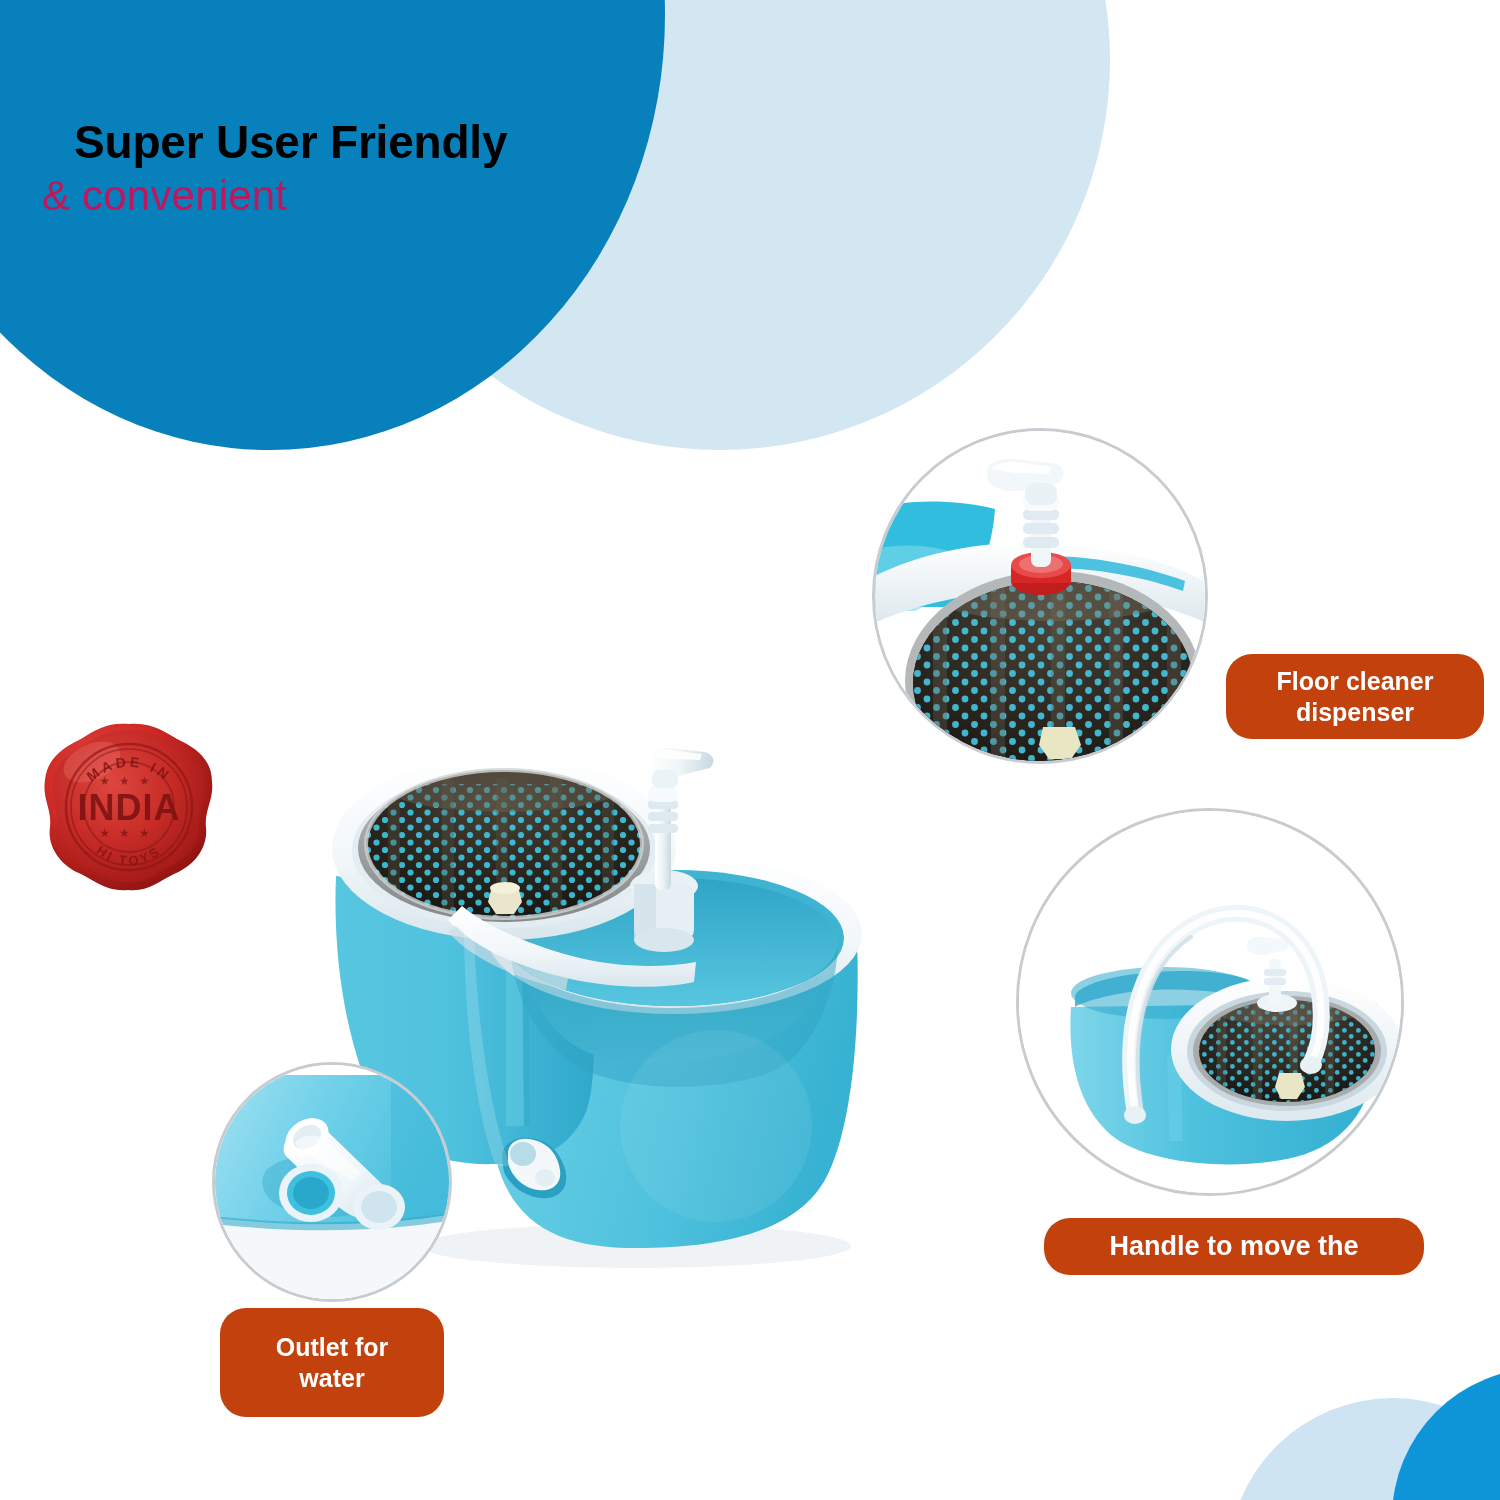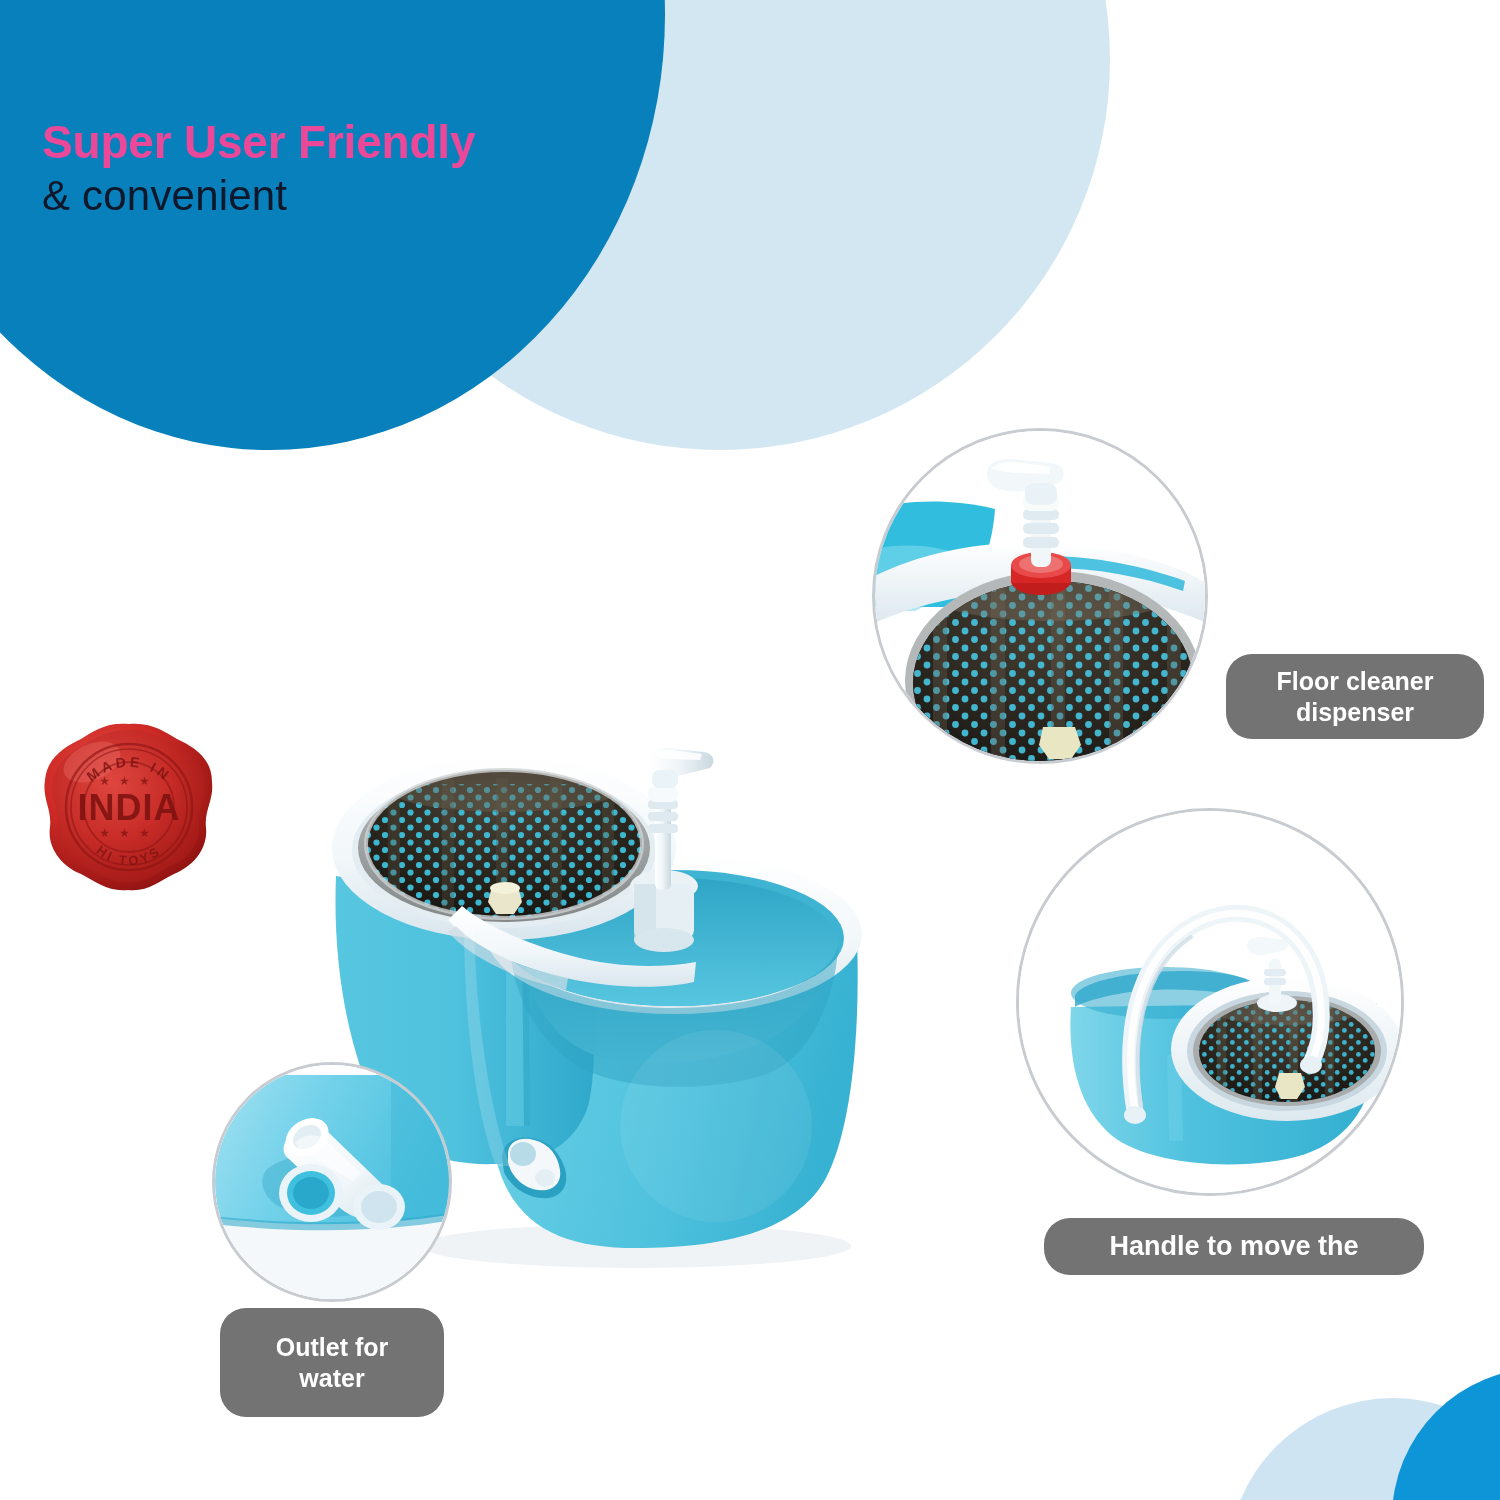--- a/index.html
+++ b/index.html
@@ -22,35 +22,35 @@
     border-radius:50%; background:#cfe4f3;
   }
   .deco-blue-bottom{
     position:absolute; left:1392px; top:1368px; width:300px; height:300px;
     border-radius:50%; background:#0d95d8;
   }
 
   
   .headline{position:absolute; left:42px; top:118px; width:620px; z-index:6;}
   .headline .l1{
-    font-size:46px; font-weight:bold; color:#ec4899; letter-spacing:-.2px;
-    line-height:1.06; white-space:nowrap;
+    font-size:46px; font-weight:bold; color:#000000; letter-spacing:-.2px;
+    line-height:1.06; white-space:nowrap;margin-left:32px;
   }
   .headline .l2{
-    font-size:42px; font-weight:300; color:#0f172a; letter-spacing:.2px;
+    font-size:42px; font-weight:300; color:#be185d; letter-spacing:.2px;
     line-height:1.18; margin-top:4px; white-space:nowrap;
   }
 
   
   .seal{position:absolute; left:34px; top:716px; width:190px; height:180px; z-index:6;}
   .seal svg{display:block;width:100%;height:100%;}
 
   
   .pill{
-    position:absolute; background:#737373; color:#ffffff;
+    position:absolute; background:#c2410c; color:#ffffff;
     border-radius:26px; font-weight:bold; text-align:center;
     line-height:1.22; z-index:8; box-sizing:border-box;
   }
   .pill.p-dispenser{ left:1226px; top:654px; width:258px; font-size:25px; padding:12px 14px;}
   .pill.p-handle{ left:1044px; top:1218px; width:380px; font-size:27px; padding:12px 4px;}
   .pill.p-outlet{ left:220px; top:1308px; width:224px; font-size:25px; padding:24px 14px;}
 
   
   .inset{
     position:absolute; border-radius:50%; overflow:hidden;

